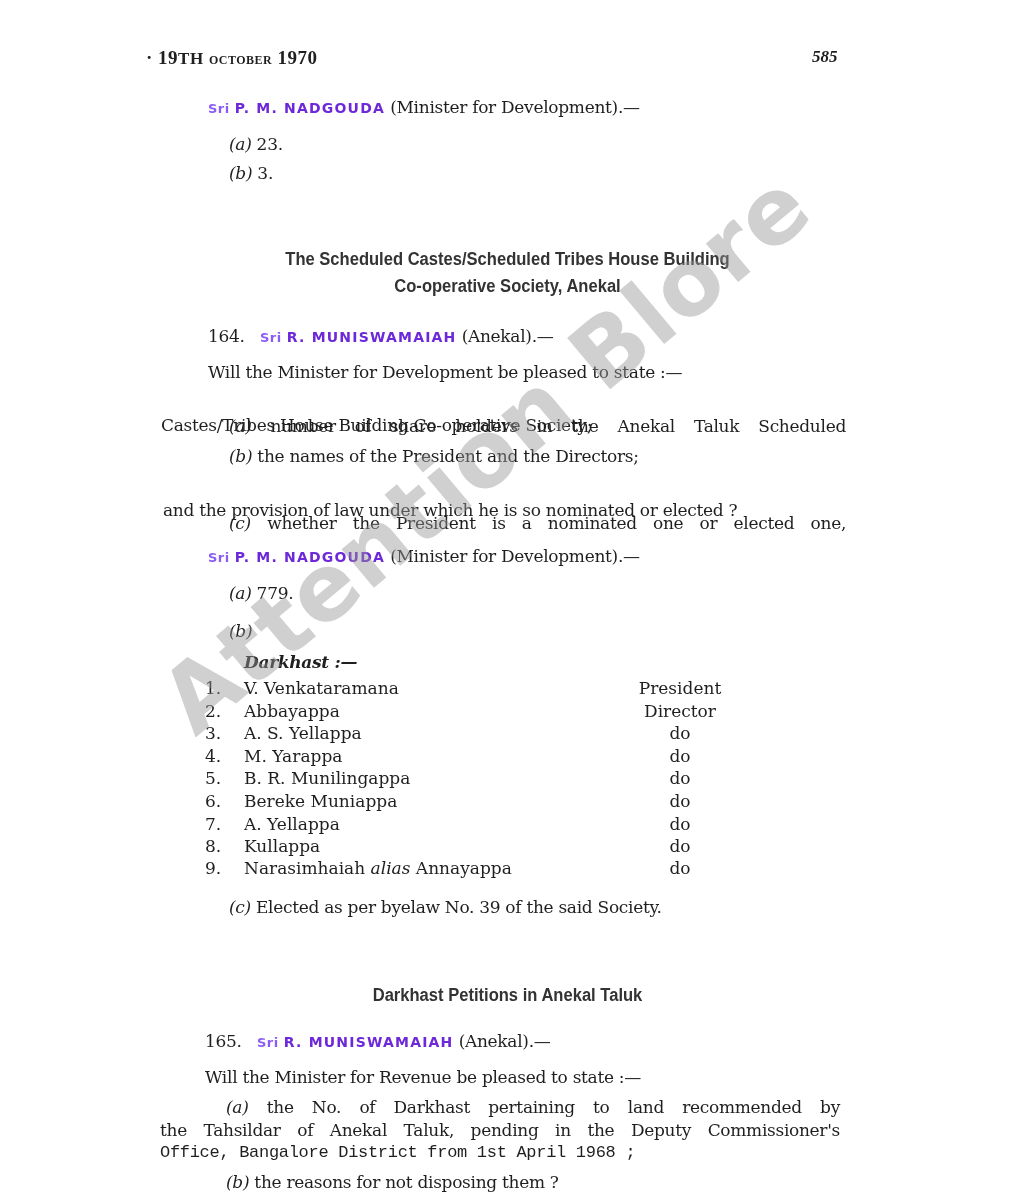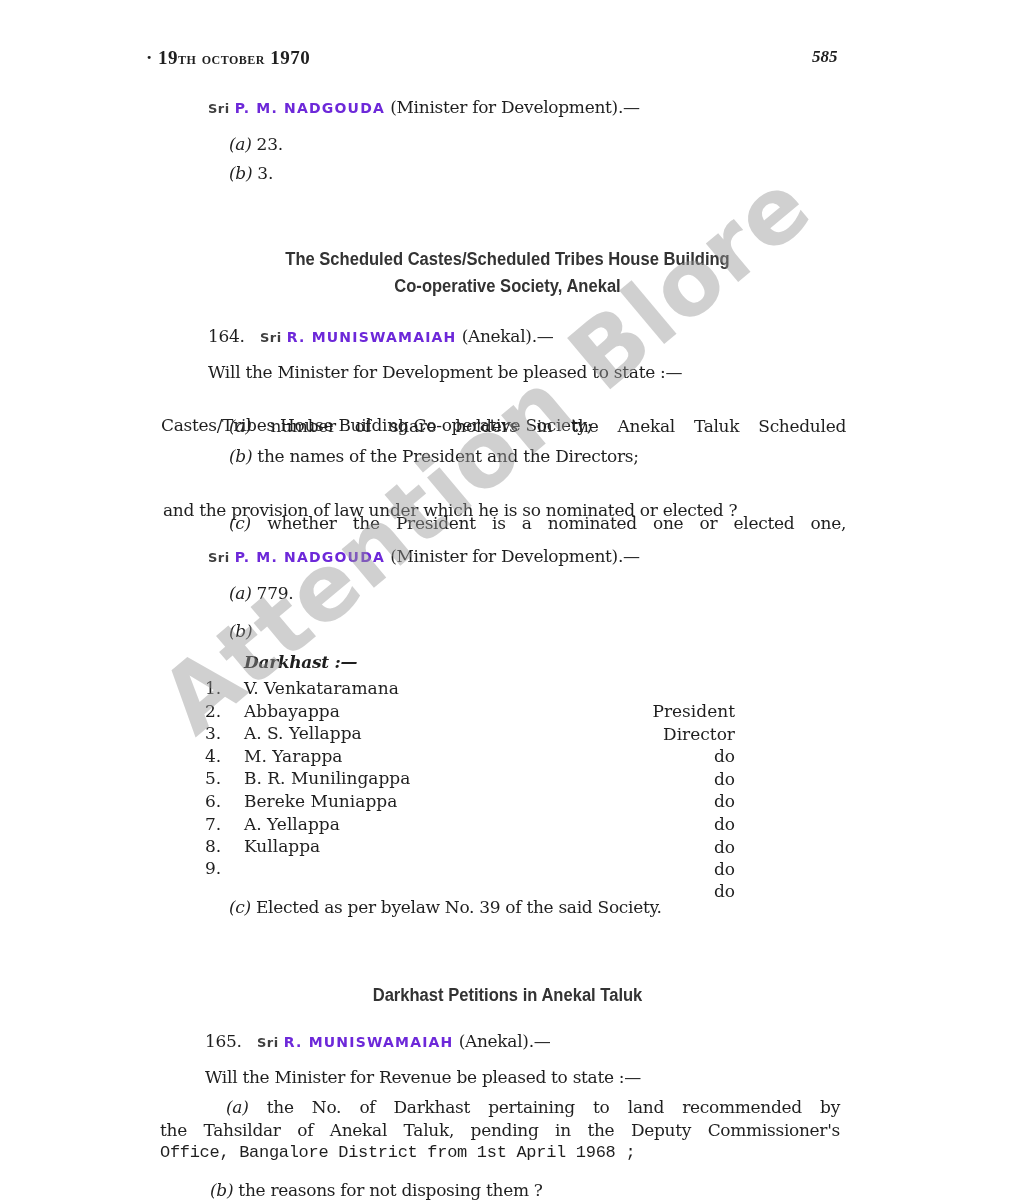--- a/index.html
+++ b/index.html
@@ -4,31 +4,31 @@
 <style>
   html, body { margin: 0; padding: 0; }
   body {
     width: 1015px; height: 1200px; background: #ffffff; position: relative;
     overflow: hidden; color: #1f1f1f;
     font-family: "DejaVu Serif", "Liberation Serif", serif;
   }
   .abs { position: absolute; white-space: nowrap; }
   .serif { font-family: "DejaVu Serif", "Liberation Serif", serif; font-size: 17px; letter-spacing: -0.3px; }
   .sans-caps { font-family: "DejaVu Sans", "Liberation Sans", sans-serif; font-size: 14px; font-weight: bold; letter-spacing: 1.2px; color: #6d28d9; }
-  .sri { font-family: "DejaVu Sans", sans-serif; font-size: 13px; font-weight: bold; color: #404040; letter-spacing: 0.5px; }
+  .sri { font-family: "DejaVu Sans", sans-serif; font-size: 13px; font-weight: bold; color: #8b5cf6; letter-spacing: 0.5px; }
   .italic { font-style: italic; }
   .justify { white-space: normal; text-align: justify; text-align-last: justify; }
   .header-date { font-family: "Liberation Serif", serif; font-size: 19px; font-weight: bold; letter-spacing: 0.5px; }
-  .header-date .sc { font-size: 12px; }
+  .header-date .sc { font-size: 17px; }
   .page-no { font-family: "Liberation Serif", serif; font-size: 17px; font-weight: bold; font-style: italic; }
   .heading { font-family: "Liberation Sans", sans-serif; font-weight: bold; font-size: 18px; color: #333; text-align: center; left: 0; width: 1015px; transform: scaleX(0.92); }
   .list-row { position: absolute; left: 205px; width: 520px; height: 23px; font-size: 17px; }
   .list-row .num { position: absolute; left: 0; }
   .list-row .name { position: absolute; left: 39px; }
-  .list-row .role { position: absolute; left: 420px; width: 110px; text-align: right; margin-top: 23px; }
+  .list-row .role { position: absolute; left: 420px; width: 110px; text-align: center; }
   .watermark {
     position: absolute; left: 175px; top: 660px; font-family: "DejaVu Sans", sans-serif;
     font-weight: bold; font-size: 92px; color: rgba(150,150,150,0.45);
     transform: rotate(-40deg); transform-origin: left center; white-space: nowrap;
     pointer-events: none; letter-spacing: 1px;
   }
 </style>
 </head>
 <body>
 
@@ -130,20 +130,25 @@
     <span class="name">A. Yellappa</span>
     <span class="role">do</span>
   </div>
   <div class="list-row" style="top:836px;">
     <span class="num">8.</span>
     <span class="name">Kullappa</span>
     <span class="role">do</span>
   </div>
   <div class="list-row" style="top:858px;">
     <span class="num">9.</span>
+    <span class="name">
+      <span>Narasimhaiah</span>
+      <span class="italic">alias</span>
+      <span>Annayappa</span>
+    </span>
     <span class="role">do</span>
   </div>
 </div>
 
 <div class="abs serif" style="left:229px; top:897px;">
   <span class="italic">(c)</span>
   <span>Elected as per byelaw No. 39 of the said Society.</span>
 </div>
 
 <div class="abs heading" style="top:985px;">Darkhast Petitions in Anekal Taluk</div>
@@ -156,18 +161,18 @@
 </div>
 <div class="abs serif" style="left:205px; top:1067px;">Will the Minister for Revenue be pleased to state :—</div>
 
 <div class="abs serif justify" style="left:226px; top:1097px; width:614px;">
   <span class="italic">(a)</span>
   <span>the No. of Darkhast pertaining to land recommended by</span>
 </div>
 <div class="abs serif justify" style="left:160px; top:1120px; width:680px;">the Tahsildar of Anekal Taluk, pending in the Deputy Commissioner's</div>
 <div class="abs serif" style="left:160px; top:1143px;font-family:Liberation Mono, monospace;">Office, Bangalore District from 1st April 1968 ;</div>
 
-<div class="abs serif" style="left:210px; top:1172px;margin-top:8px;">
+<div class="abs serif" style="left:226px; top:1172px;">
   <span class="italic">(b)</span>
   <span>the reasons for not disposing them ?</span>
 </div>
 
 <div class="watermark">Attention Blore</div>
 
 </body></html>

